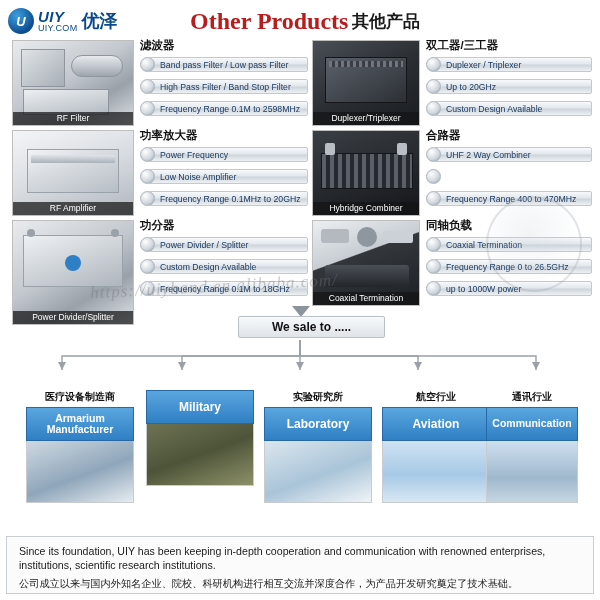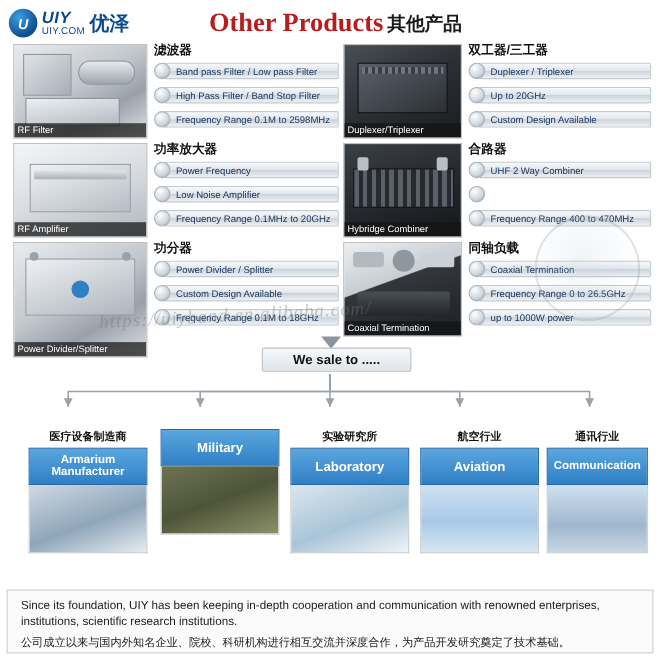--- a/index.html
+++ b/index.html
@@ -42,21 +42,21 @@
   
   .grid { position: absolute; left: 6px; top: 38px; width: 590px; height: 270px; }
 
   .photo {
     position: absolute; border: 1px solid #bfbfbf; background: #f2f2f2;
     overflow: hidden;
   }
   .photo .cap {
     position: absolute; left: 0; bottom: 0; width: 100%;
     background: rgba(20,20,20,.72); color: #fff;
-    font-size: 8.5px; padding: 2px 3px; 
+    font-size: 8.5px; padding: 2px 3px; text-align: center;
     line-height: 1.1;
   }
   .ph-img { position: absolute; inset: 0; }
 
   
   .metal1 { background: linear-gradient(150deg,#e9ebee 0%,#c3c8ce 45%,#9aa1a9 70%,#dfe3e7 100%); }
   .metal2 { background: linear-gradient(160deg,#f4f5f7 0%,#d8dce1 50%,#b0b6bd 100%); }
   .dark1  { background: linear-gradient(150deg,#4a4f56 0%,#2b2f34 50%,#1a1d21 100%); }
   .dark2  { background: linear-gradient(160deg,#3a3f45 0%,#23262a 60%,#14161a 100%); }
 
@@ -80,21 +80,21 @@
     border: 1px solid #c2c9d0;
     border-radius: 2px;
     display: flex; align-items: center;
     padding-left: 10px;
     font-size: 8.7px; color: #15355e; white-space: nowrap; overflow: hidden;
   }
 
   
   .sale-band { position: absolute; left: 0; top: 312px; width: 600px; height: 60px; }
   .sale-box {
-    position: absolute; left: 238px; top: 4px; width: 136px; height: 22px;
+    position: absolute; left: 238px; top: 4px; width: 147px; height: 22px;
     background: linear-gradient(180deg,#f7f9fb,#dfe4e9);
     border: 1px solid #b9c0c7; border-radius: 2px;
     display: flex; align-items: center; justify-content: center;
     font-size: 12px; font-weight: bold; color: #111;
   }
   .down-arrow {
     position: absolute; left: 292px; top: -6px;
     width: 0; height: 0; border-left: 9px solid transparent;
     border-right: 9px solid transparent; border-top: 11px solid #8d949b;
   }
@@ -348,21 +348,21 @@
       <div class="cust-en">Laboratory</div>
       <div class="cust-img img-lab"></div>
     </div>
 
     <div class="cust-col" style="left:374px;">
       <div class="cust-cn">航空行业</div>
       <div class="cust-en">Aviation</div>
       <div class="cust-img img-avi"></div>
     </div>
 
-    <div class="cust-col" style="left:489px; width:92px;">
+    <div class="cust-col" style="left:478px; width:92px;">
       <div class="cust-cn">通讯行业</div>
       <div class="cust-en small">Communication</div>
       <div class="cust-img img-tower"></div>
     </div>
   </div>
 
   <div class="footer">
     <div class="en">Since its foundation, UIY has been keeping in-depth cooperation and communication with renowned enterprises, institutions, scientific research institutions.</div>
     <div class="cn">公司成立以来与国内外知名企业、院校、科研机构进行相互交流并深度合作，为产品开发研究奠定了技术基础。</div>
   </div>

